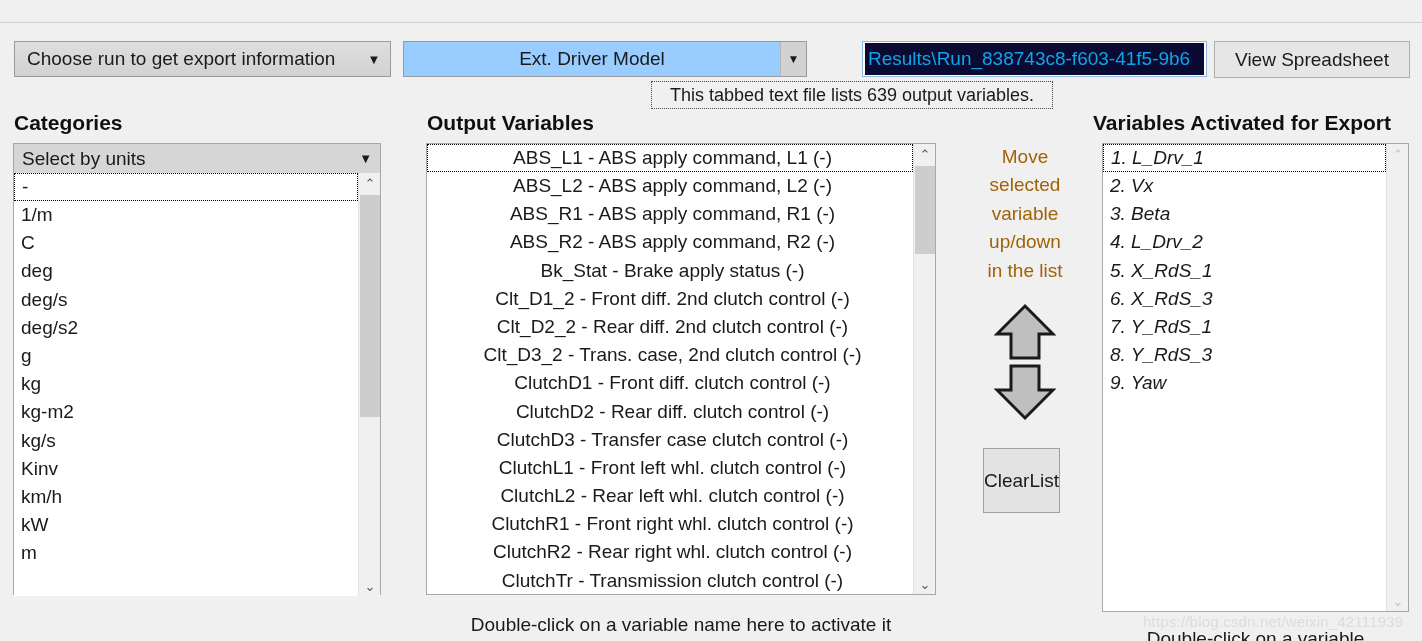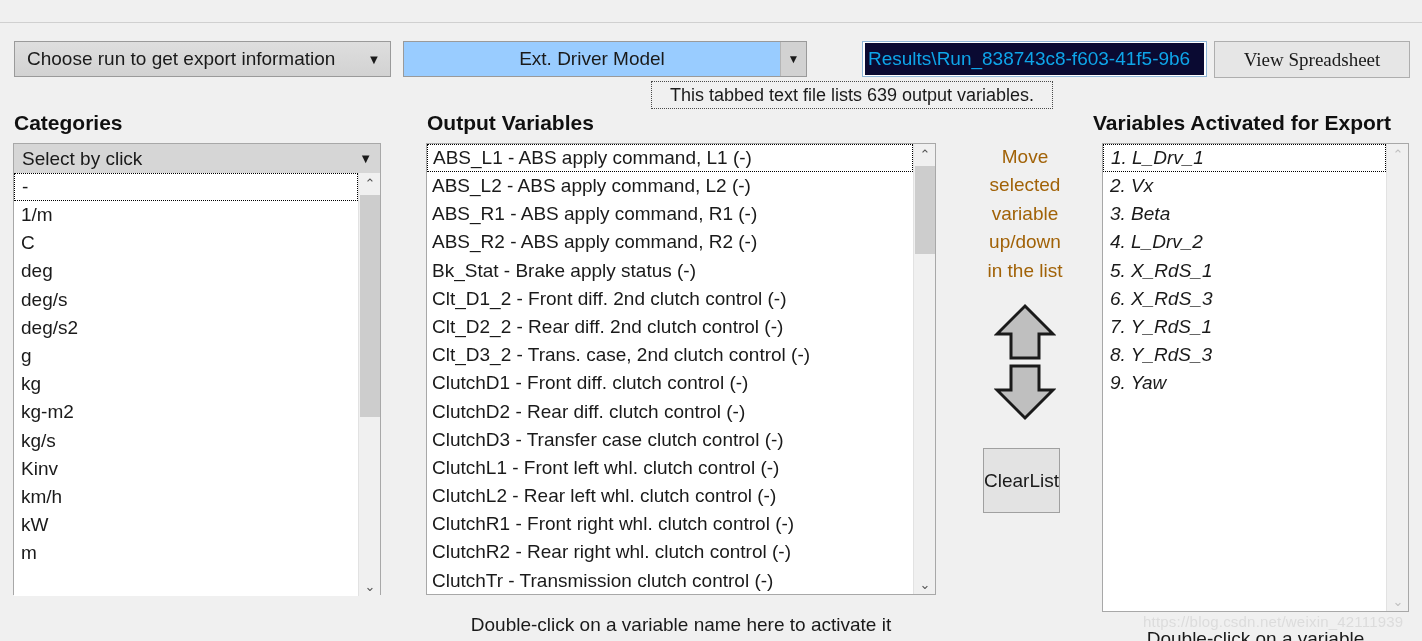--- a/index.html
+++ b/index.html
@@ -74,21 +74,21 @@
     white-space: nowrap; overflow: hidden;
     width: 100%;
     line-height: 28px;
   }
 
   #view-spreadsheet {
     position: absolute; left: 1214px; top: 41px; width: 196px; height: 37px;
     background: #e6e6e6;
     border: 1px solid #aeaeae;
     display: flex; align-items: center; justify-content: center;
-    font-size: 19px; cursor: default; font-family: Liberation Serif, serif;
+    font-size: 19px; cursor: default;
   }
 
   #tooltip {
     position: absolute; left: 651px; top: 81px; width: 402px; height: 28px;
     border: 1px dotted #4a4a4a;
     background: #f0f0f0;
     display: flex; align-items: center; justify-content: center;
     font-size: 18px;
   }
 
@@ -162,21 +162,21 @@
 
   
   #out-panel {
     position: absolute; left: 426px; top: 143px; width: 510px; height: 452px;
     border: 1px solid #a8a8a8;
     background: #ffffff;
     display: flex;
   }
   #out-list {
     flex: 1; height: 100%; overflow: hidden;
-    padding: 0; margin: 0; list-style: none;
+    padding: 0; margin: 0; list-style: none; text-align: center;
   }
   #out-list li {
     height: 28.2px; line-height: 28.2px;
     font-size: 19px; padding-left: 5px;
     white-space: nowrap; cursor: default;
   }
   #out-list li.focused {
     border: 1px dotted #000;
     height: 28px; line-height: 26px;
   }
@@ -268,21 +268,21 @@
   <div id="tooltip">
     <span>This tabbed text file lists 639 output variables.</span>
   </div>
 
   <div id="cat-title" class="section-title">Categories</div>
   <div id="out-title" class="section-title">Output Variables</div>
   <div id="act-title" class="section-title">Variables Activated for Export</div>
 
   <div id="cat-panel">
     <div id="cat-header">
-      <span class="lbl">Select by click</span>
+      <span class="lbl">Select by units</span>
       <span class="arrow">▼</span>
     </div>
     <div id="cat-list-wrap">
       <ul id="cat-list">
           <li class="focused">-</li>
           <li>1/m</li>
           <li>C</li>
           <li>deg</li>
           <li>deg/s</li>
           <li>deg/s2</li>

